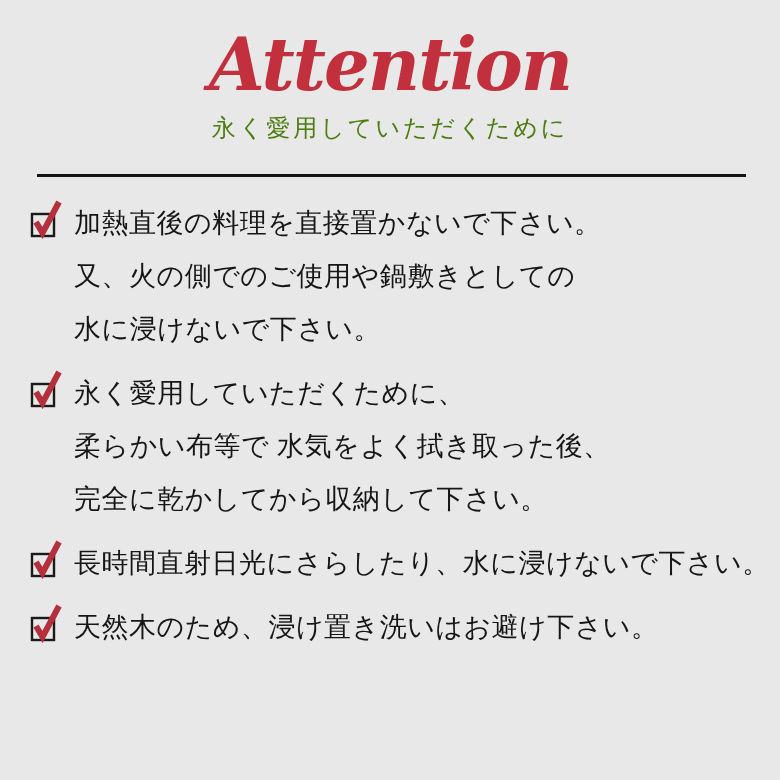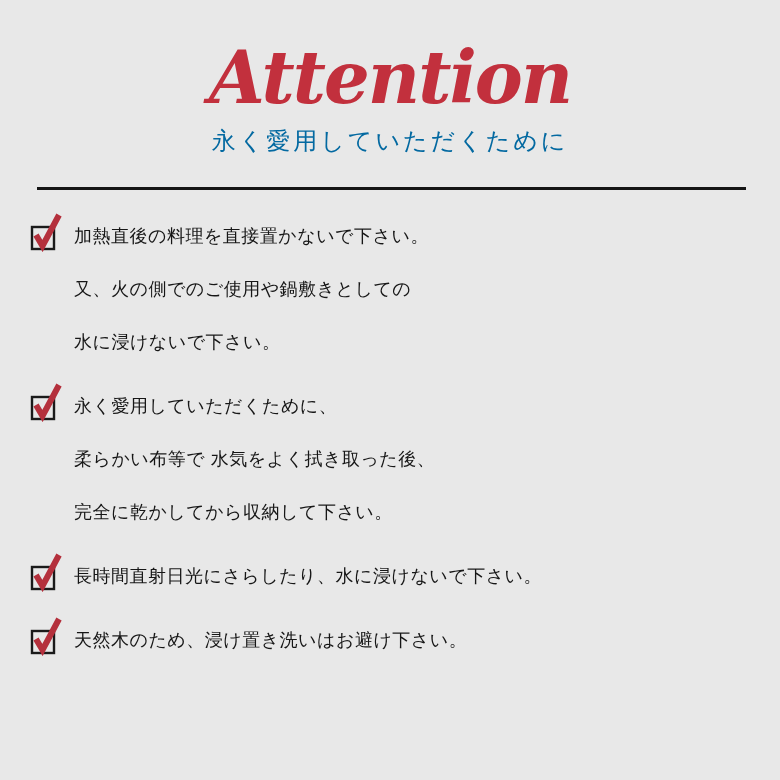--- a/index.html
+++ b/index.html
@@ -10,38 +10,38 @@
   .page {
     position: relative;
     width: 780px;
     height: 780px;
     background: #e8e8e8;
     overflow: hidden;
     box-sizing: border-box;
   }
   .header {
     text-align: center;
-    padding-top: 35px;
+    padding-top: 22px;
   }
   .title {
     margin: 0;
     font-family: "DejaVu Serif", serif;
     font-style: italic;
     font-weight: bold;
     font-size: 72px;
     line-height: 1.2;
     letter-spacing: -2px;
     color: #c2303d;
   }
   .subtitle {
     margin: 4px 0 0 0;
     font-size: 24px;
     font-weight: 500;
     letter-spacing: 3px;
-    color: #0369a1;
+    color: #4d7c0f;
   }
   .divider {
     height: 3px;
     background: #151515;
     margin: 30px 34px 0 37px;
   }
   .notes {
     padding: 20px 16px 0 30px;
   }
   .note-item {
@@ -49,21 +49,21 @@
     align-items: flex-start;
     margin-bottom: 11px;
   }
   .check-wrap {
     flex: 0 0 auto;
     width: 36px;
     height: 42px;
     margin-right: 8px;
   }
   .note-lines {
-    font-size: 18px;
+    font-size: 27px;
     font-weight: 500;
     line-height: 53px;
     letter-spacing: 0.5px;
     color: #161616;
     white-space: nowrap;
   }
 </style>
 </head>
 <body>
 

